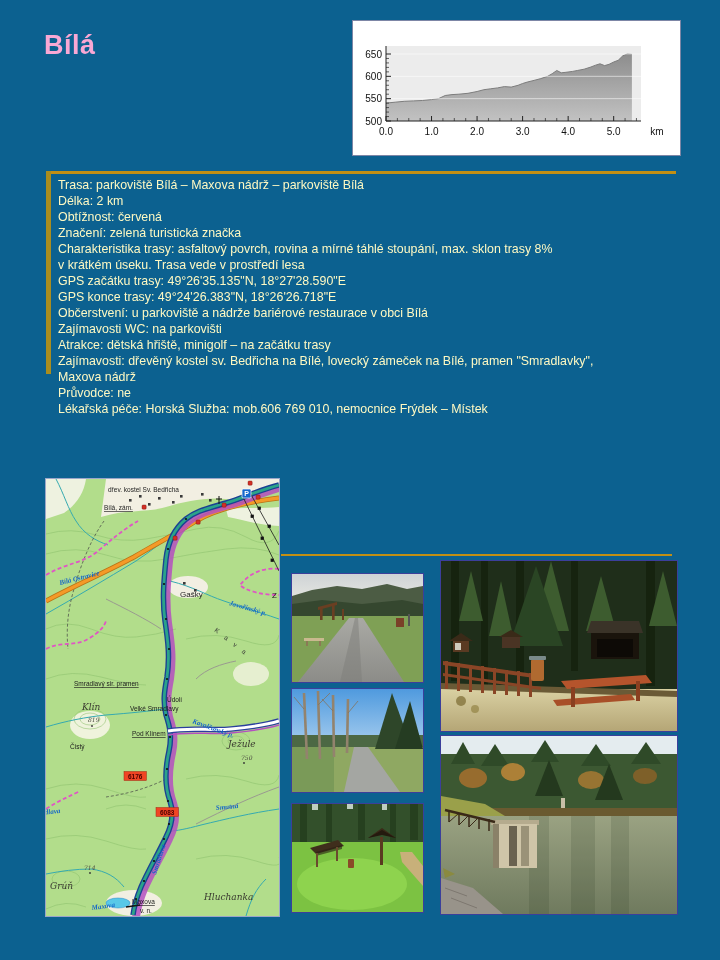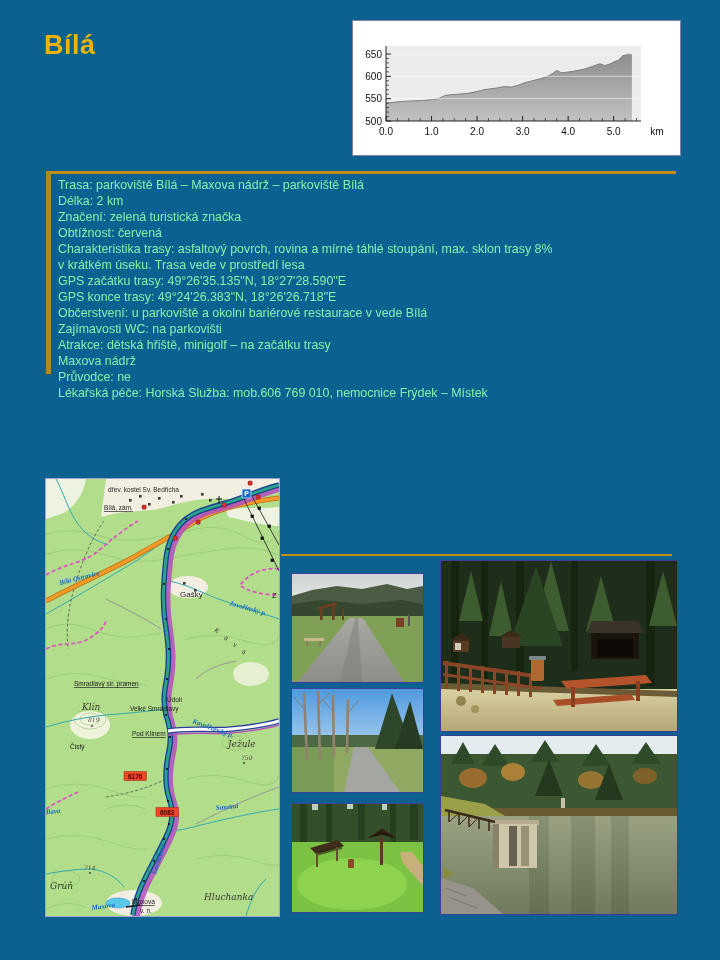--- a/index.html
+++ b/index.html
@@ -1,25 +1,25 @@
 <!DOCTYPE html>
 <html><head>
 <meta charset="utf-8">
 <style>
   html,body{margin:0;padding:0;background:#06486e;}
   #page{position:relative;width:720px;height:960px;background:#0c6190;overflow:hidden;
         font-family:"Liberation Sans",sans-serif;}
-  .title{position:absolute;left:44px;top:30px;color:#eab308;font-size:27px;font-weight:bold;letter-spacing:.5px;}
+  .title{position:absolute;left:44px;top:30px;color:#f9a8d4;font-size:27px;font-weight:bold;letter-spacing:.5px;}
   .chartbox{position:absolute;left:352px;top:20px;width:327px;height:134px;background:#ffffff;
             border:1px solid #7d86a6;}
   .ct{font-family:"Liberation Sans",sans-serif;font-size:10px;fill:#111;}
   .gold-top{position:absolute;left:46px;top:171px;width:630px;height:3px;background:#c28f14;}
   .gold-bar{position:absolute;left:46px;top:171px;width:5px;height:203px;background:#a98d1f;}
   .gold-mid{position:absolute;left:281px;top:554px;width:391px;height:2px;background:#c28f14;}
-  .info{position:absolute;left:58px;top:177px;width:616px;color:#86efac;font-size:12.4px;line-height:16px;}
+  .info{position:absolute;left:58px;top:177px;width:616px;color:#fef9c3;font-size:12.4px;line-height:16px;}
   .iline{white-space:nowrap;}
   .mapbox{position:absolute;left:45px;top:478px;width:233px;height:437px;border:1px solid #9aa6c9;
           background:#b2dd8b;}
   .ph{position:absolute;border:1px solid #3b3f9b;background:#777;}
   #ph1{left:291px;top:573px;width:131px;height:108px;}
   #ph2{left:291px;top:688px;width:131px;height:103px;}
   #ph3{left:291px;top:803px;width:131px;height:108px;}
   #ph4{left:440px;top:560px;width:236px;height:170px;}
   #ph5{left:440px;top:735px;width:236px;height:178px;}
   .ph svg,.mapbox svg,.chartbox svg{display:block;}
@@ -109,29 +109,30 @@
       </svg>
   </div>
 
   <div class="gold-top"></div>
   <div class="gold-bar"></div>
   <div class="gold-mid"></div>
 
   <div class="info">
       <div class="iline">Trasa: parkoviště Bílá – Maxova nádrž – parkoviště Bílá</div>
       <div class="iline">Délka: 2 km</div>
+      <div class="iline">Obtížnost: červená</div>
       <div class="iline">Značení: zelená turistická značka</div>
-      <div class="iline">Obtížnost: červená</div>
       <div class="iline">Charakteristika trasy: asfaltový povrch, rovina a mírné táhlé stoupání, max. sklon trasy 8%</div>
       <div class="iline">v krátkém úseku. Trasa vede v prostředí lesa</div>
       <div class="iline">GPS začátku trasy: 49°26'35.135"N, 18°27'28.590"E</div>
       <div class="iline">GPS konce trasy: 49°24'26.383"N, 18°26'26.718"E</div>
-      <div class="iline">Občerstvení: u parkoviště a okolní bariérové restaurace v vede Bílá</div>
+      <div class="iline">Občerstvení: u parkoviště a nádrže bariérové restaurace v obci Bílá</div>
       <div class="iline">Zajímavosti WC: na parkovišti</div>
       <div class="iline">Atrakce: dětská hřiště, minigolf – na začátku trasy</div>
+      <div class="iline">Zajímavosti: dřevěný kostel sv. Bedřicha na Bílé, lovecký zámeček na Bílé, pramen "Smradlavky",</div>
       <div class="iline">Maxova nádrž</div>
       <div class="iline">Průvodce: ne</div>
       <div class="iline">Lékařská péče: Horská Služba: mob.606 769 010, nemocnice Frýdek – Místek</div>
     </div>
 
   <div class="mapbox">
     <svg id="mapsvg" width="233" height="437" viewBox="0 0 233 437">
       <g>
         <rect x="0" y="0" width="233" height="437" fill="#b2dd8b"></rect>
         <path d="M55,38 C80,30 100,34 120,28 C140,22 160,18 180,20 C200,22 215,12 233,8 L233,0 L60,0 Z" fill="#f2efe2"></path>

